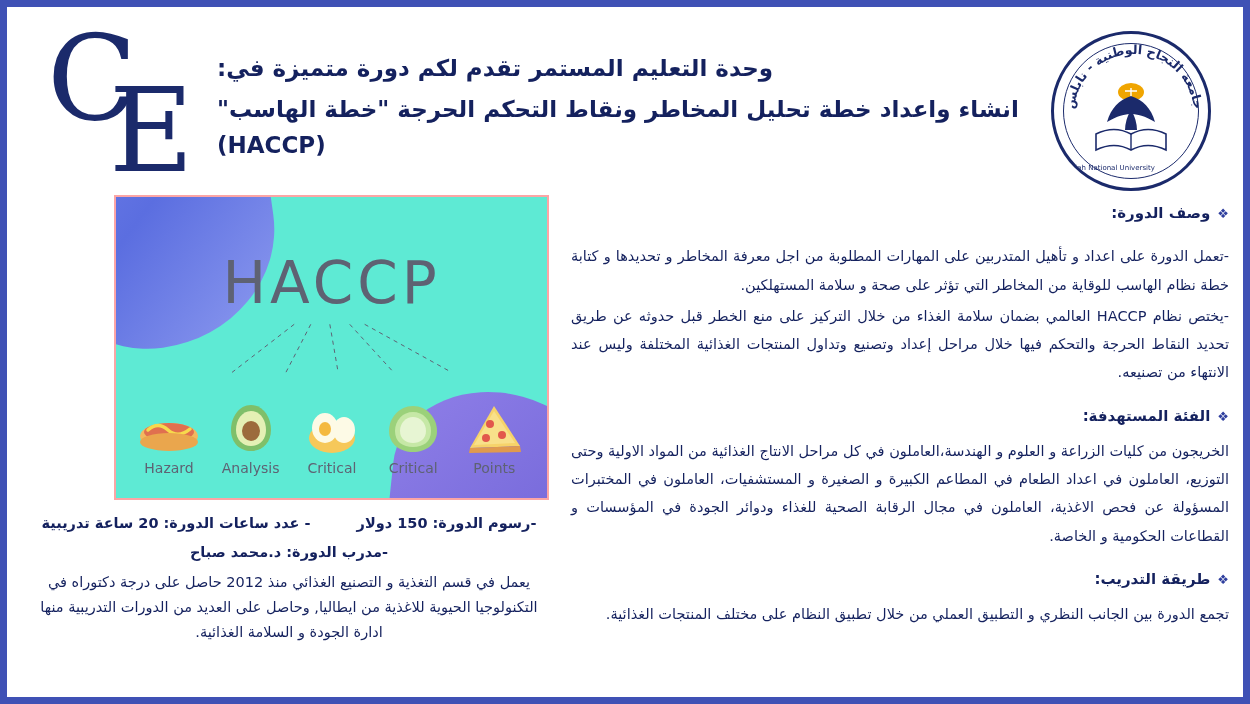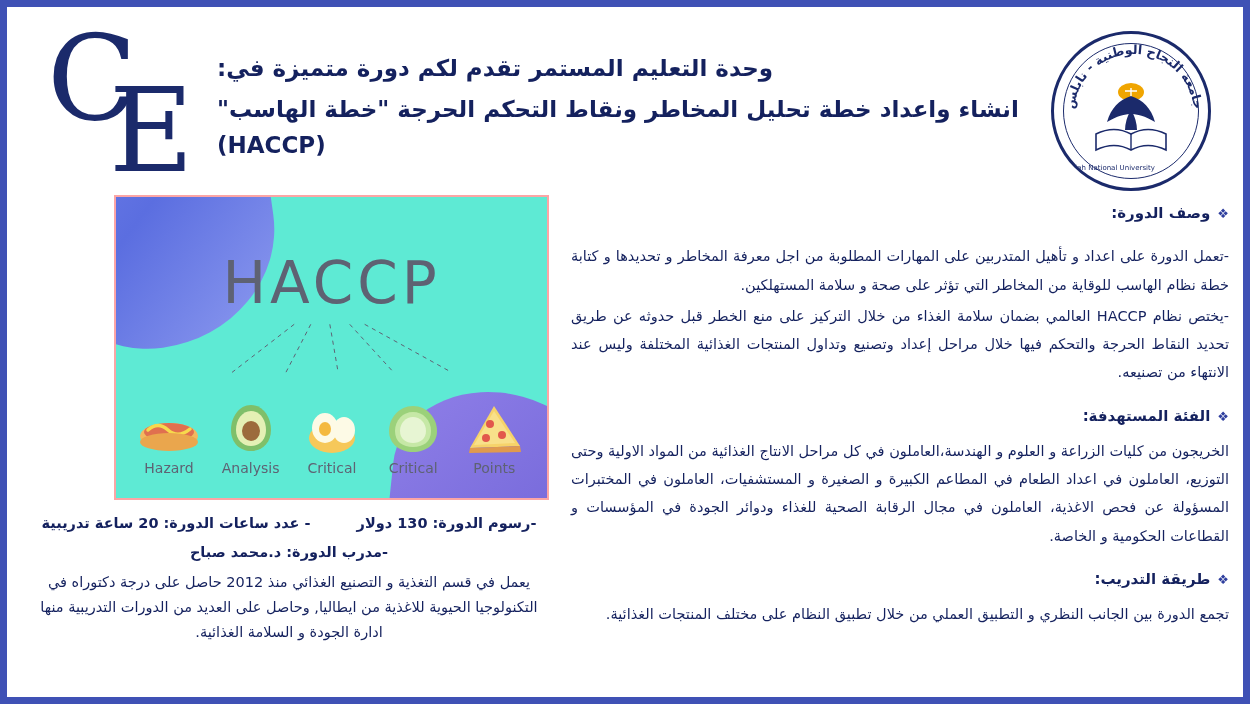--- a/index.html
+++ b/index.html
@@ -409,21 +409,21 @@
                 </svg>
               </div>
               <div class="icon-label">Points</div>
             </div>
 
           </div>
         </div>
 
         <div class="details">
           <div class="row-1">
-            <span>-رسوم الدورة: 130 دولار</span>
+            <span>-رسوم الدورة: 150 دولار</span>
             <span>- عدد ساعات الدورة: 20 ساعة تدريبية</span>
           </div>
           <div class="row-2">-مدرب الدورة: د.محمد صباح</div>
           <div class="bio">يعمل في قسم التغذية و التصنيع الغذائي منذ 2012 حاصل على درجة دكتوراه في التكنولوجيا الحيوية للاغذية من ايطاليا, وحاصل على العديد من الدورات التدريبية منها ادارة الجودة و السلامة الغذائية.</div>
         </div>
 
       </div>
     </div>
   </div>
 </div>

